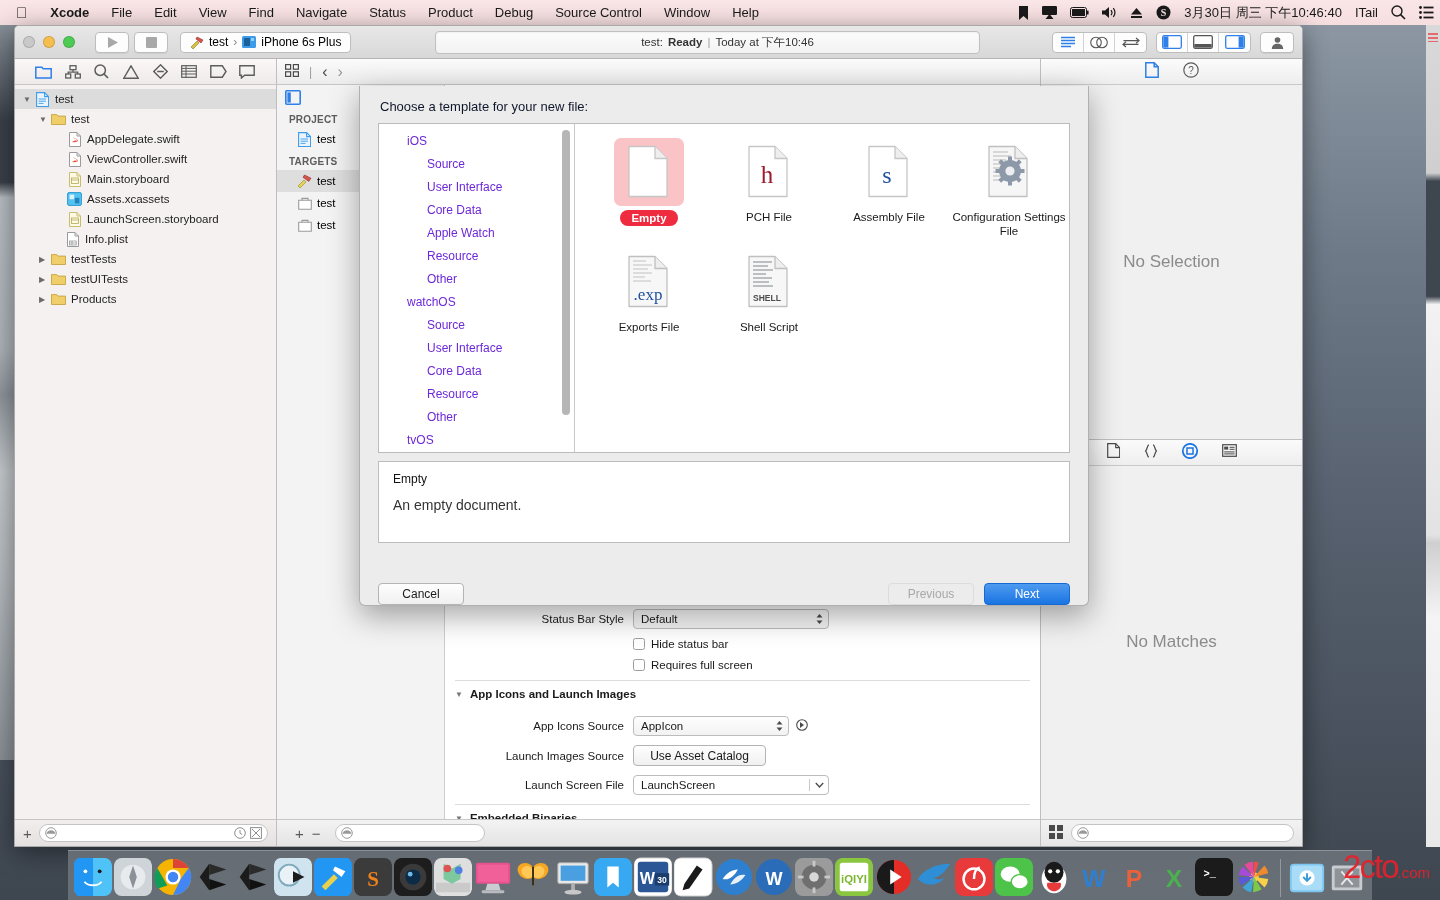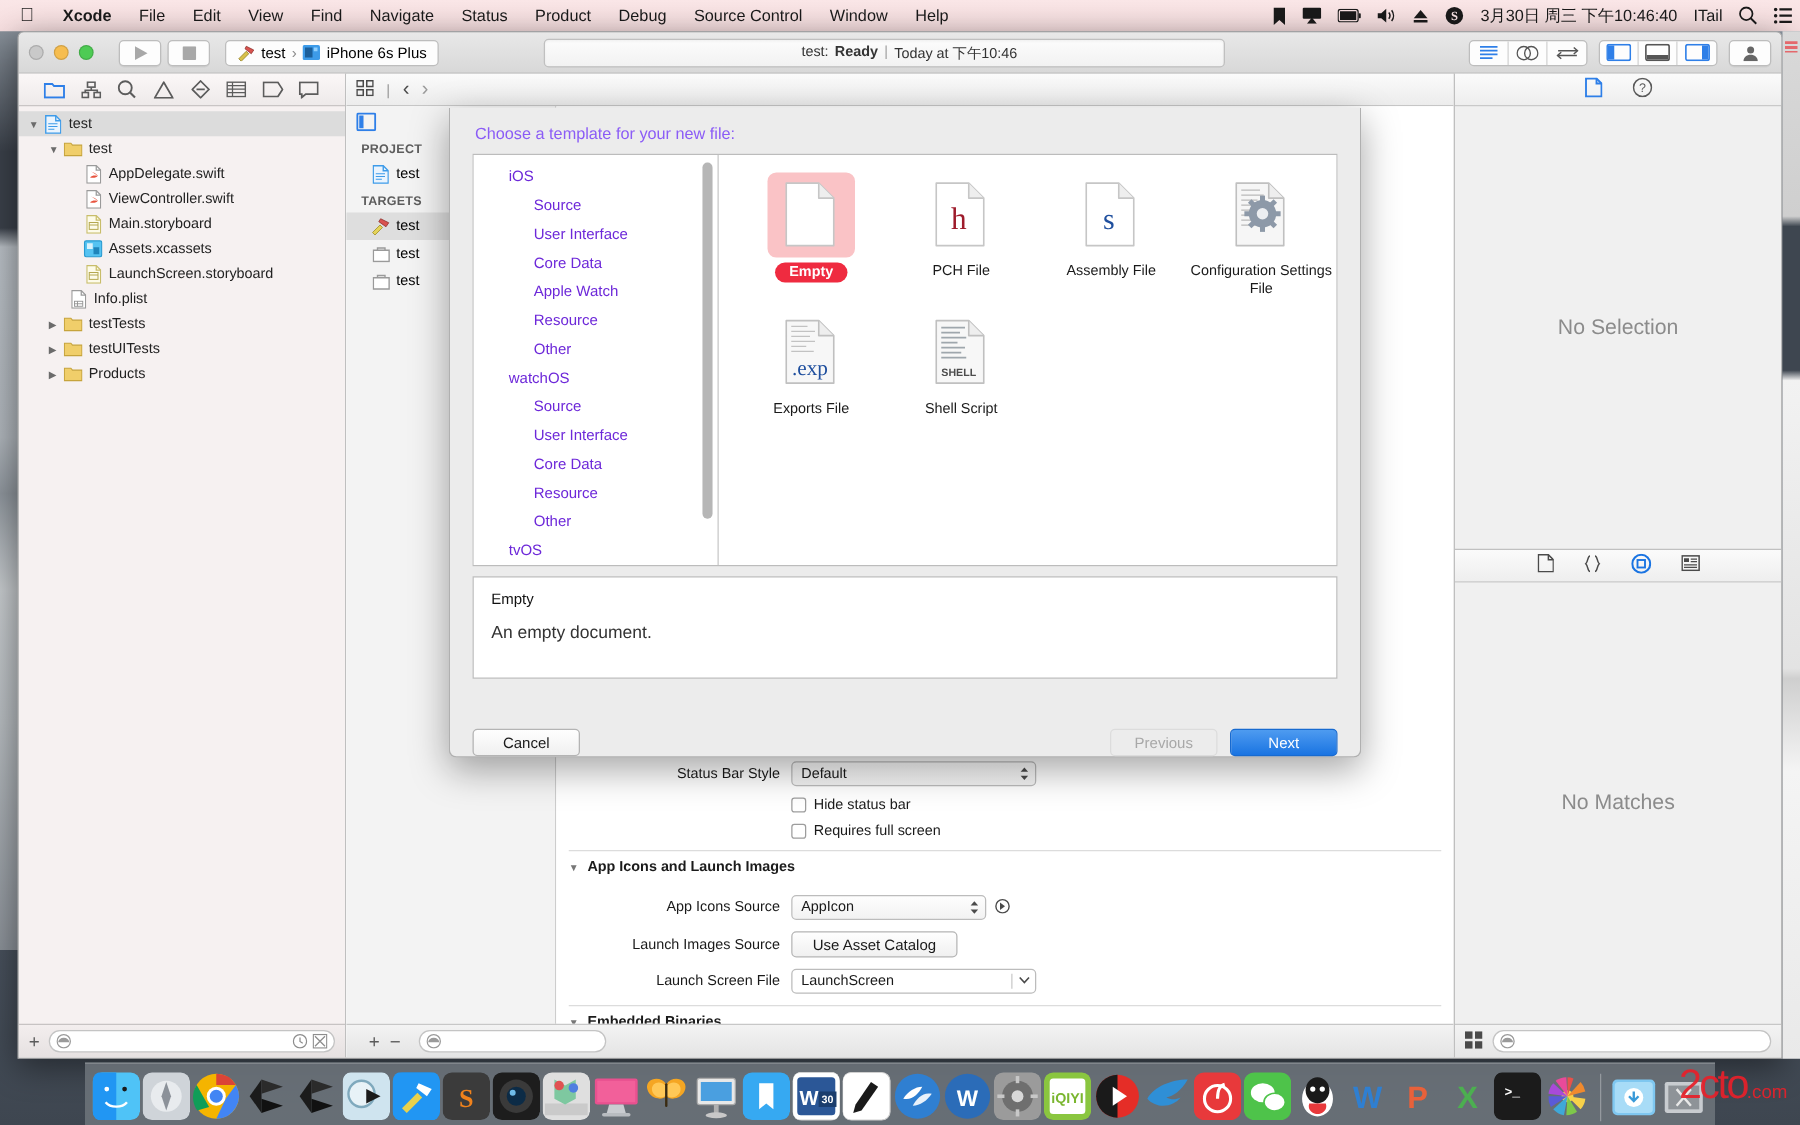--- a/index.html
+++ b/index.html
@@ -28,21 +28,21 @@
     color:#1a1a1a; font-size:13px;
   }
   .mb-left { display:flex; align-items:center; gap:0px; }
   .mb-item { padding:0 11px; height:25px; line-height:25px; white-space:nowrap;}
   .mb-item.bold { font-weight:bold; }
   .apple { padding:0 12px 0 8px; font-size:15px; line-height:25px;}
   .mb-right { position:absolute; right:6px; top:0; height:25px; display:flex; align-items:center; gap:13px; font-size:13px;}
   .mb-ic { display:inline-flex; align-items:center; justify-content:center; }
   
   #xcode {
-    position:absolute; left:14px; top:25px; width:1412px; height:822px;
+    position:absolute; left:14px; top:25px; width:1289px; height:822px;
     background:#ececec;
     border:1px solid #a9a9a9;
     border-radius: 5px 5px 0 0;
     box-shadow: 0 6px 26px rgba(0,0,0,.45);
     overflow:hidden;
   }
   
   #xc-toolbar {
     position:absolute; left:0; top:0; width:100%; height:33px;
     background:linear-gradient(180deg,#e8e8e8 0%,#d8d8d8 100%);
@@ -151,21 +151,21 @@
   }
   #rs-ham{ position:absolute; right:2px; top:8px; width:10px; height:9px;
            background:repeating-linear-gradient(180deg,#e4686c 0 2px, transparent 2px 4px);}
   
   #sheet{
     position:absolute; left:344px; top:60px; width:730px; height:520px;
     background:#ececec; border:1px solid #b0b0b0; border-top:none;
     border-radius:0 0 6px 6px;
     box-shadow:0 10px 30px rgba(0,0,0,.35);
   }
-  #sheet-title{ padding:13px 0 9px 20px; font-size:13px; color:#8b5cf6; }
+  #sheet-title{ padding:13px 0 9px 20px; font-size:13px; color:#0f172a; }
   #sheet-body{ display:flex; margin:0 18px; height:330px; border:1px solid #bcbcbc; background:#fff;}
   #tpl-cats{ width:196px; border-right:1px solid #c8c8c8; position:relative; background:#fff; overflow:hidden;}
   .cat{ font-size:12px; color:#6d28d9; height:23px; line-height:23px; }
   .cat.group{ padding-left:28px; }
   .cat.child{ padding-left:48px; }
   #cat-scroll{ position:absolute; right:4px; top:6px; width:8px; height:285px;
                background:#f4f4f4; border-radius:4px;}
   #cat-thumb{ position:absolute; right:4px; top:6px; width:8px; height:285px; background:#b6b6b6; border-radius:4px;}
   #tpl-grid{ flex:1; padding:14px 0 0 14px; display:flex; flex-wrap:wrap; align-content:flex-start; background:#fff;}
   .tpl{ width:120px; margin-bottom:10px; display:flex; flex-direction:column; align-items:center; }
@@ -512,21 +512,21 @@
                 <path d="M0.5 0.5h7.5l3.5 3.5v10.5H0.5z" fill="#fdfbe8" stroke="#c8bd6a" stroke-width="1"></path>
                 <path d="M8 0.5V4h3.5" fill="none" stroke="#c8bd6a" stroke-width="1"></path>
                 <g stroke="#b5a84f" stroke-width=".8">
                   <rect x="2.4" y="6" width="7" height="5.5" fill="none"></rect>
                   <line x1="2.4" y1="8" x2="9.4" y2="8"></line>
                 </g>
               </svg>
             </span>
             <span>LaunchScreen.storyboard</span>
           </div>
-          <div class="row" style="padding-left: 28px;">
+          <div class="row" style="padding-left: 38px;">
             <span class="tri spacer">▶</span>
             <span class="ficon">
               <svg width="12" height="15" viewBox="0 0 12 15">
                 <path d="M0.5 0.5h7.5l3.5 3.5v10.5H0.5z" fill="#fff" stroke="#9a9a9a" stroke-width="1"></path>
                 <path d="M8 0.5V4h3.5" fill="none" stroke="#9a9a9a" stroke-width="1"></path>
                 <g stroke="#8f8f8f" stroke-width=".7" fill="none">
                   <rect x="2.6" y="9" width="6.6" height="4"></rect>
                   <line x1="2.6" y1="11" x2="9.2" y2="11"></line>
                   <line x1="5" y1="9" x2="5" y2="13"></line>
                 </g>

